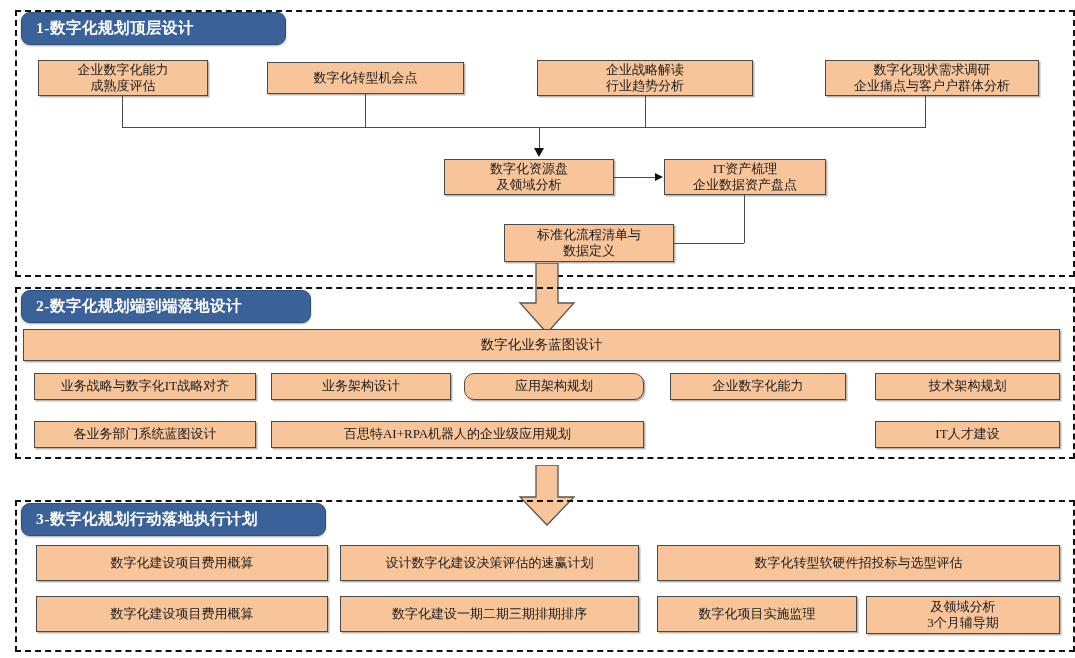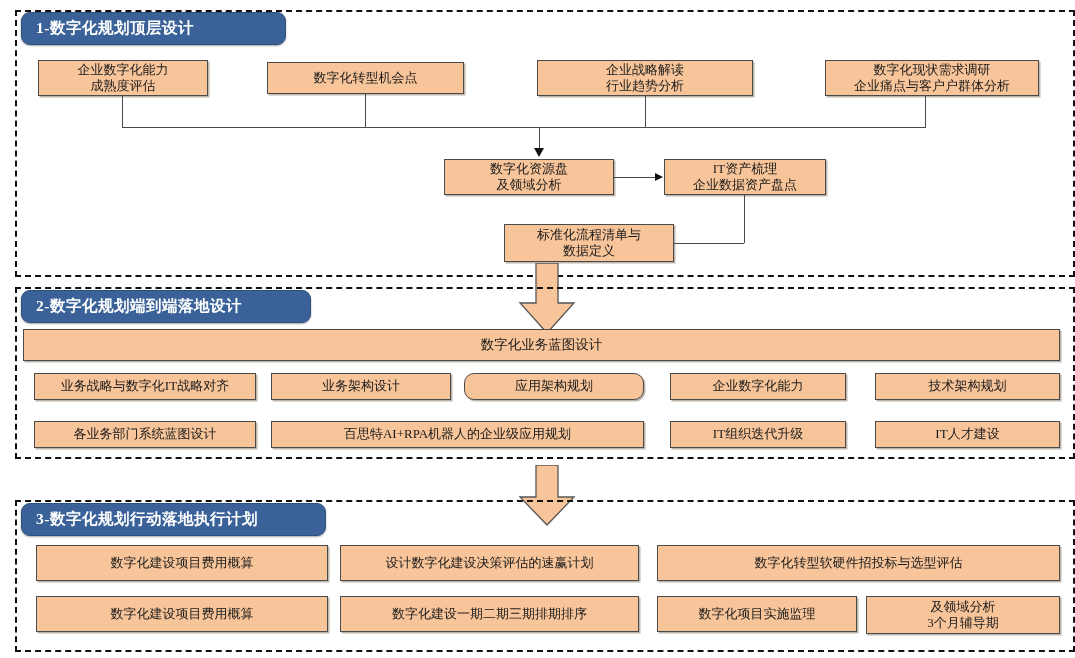--- a/index.html
+++ b/index.html
@@ -135,21 +135,20 @@
   <div class="pbox" style="left:14px;top:329px;width:1037px;height:32px;font-size:13.5px;">数字化业务蓝图设计</div>
 
   <div class="pbox small" style="left:25px;top:373px;width:222px;height:27px;">业务战略与数字化IT战略对齐</div>
   <div class="pbox small" style="left:262px;top:373px;width:180px;height:27px;">业务架构设计</div>
   <div class="pbox small" style="left:455px;top:373px;width:180px;height:27px;border-radius:10px;">应用架构规划</div>
   <div class="pbox small" style="left:661px;top:373px;width:176px;height:27px;">企业数字化能力</div>
   <div class="pbox small" style="left:866px;top:373px;width:185px;height:27px;">技术架构规划</div>
 
   <div class="pbox small" style="left:25px;top:421px;width:222px;height:27px;">各业务部门系统蓝图设计</div>
   <div class="pbox small" style="left:262px;top:421px;width:373px;height:27px;">百思特AI+RPA机器人的企业级应用规划</div>
-  <div class="pbox small" style="left:661px;top:421px;width:176px;height:27px;">IT组织迭代升级</div>
   <div class="pbox small" style="left:866px;top:421px;width:185px;height:27px;">IT人才建设</div>
 
   <div class="block-arrow" style="left:509px;top:465px;">
     <svg width="58" height="62" viewBox="0 0 58 62">
       <polygon points="18,0 40,0 40,32 56,32 29,60 2,32 18,32" fill="#F8C59A" stroke="#555" stroke-width="1.3"></polygon>
     </svg>
   </div>
 
   <div class="section-frame" style="left:6px;top:500px;width:1060px;height:152px;"></div>
 

